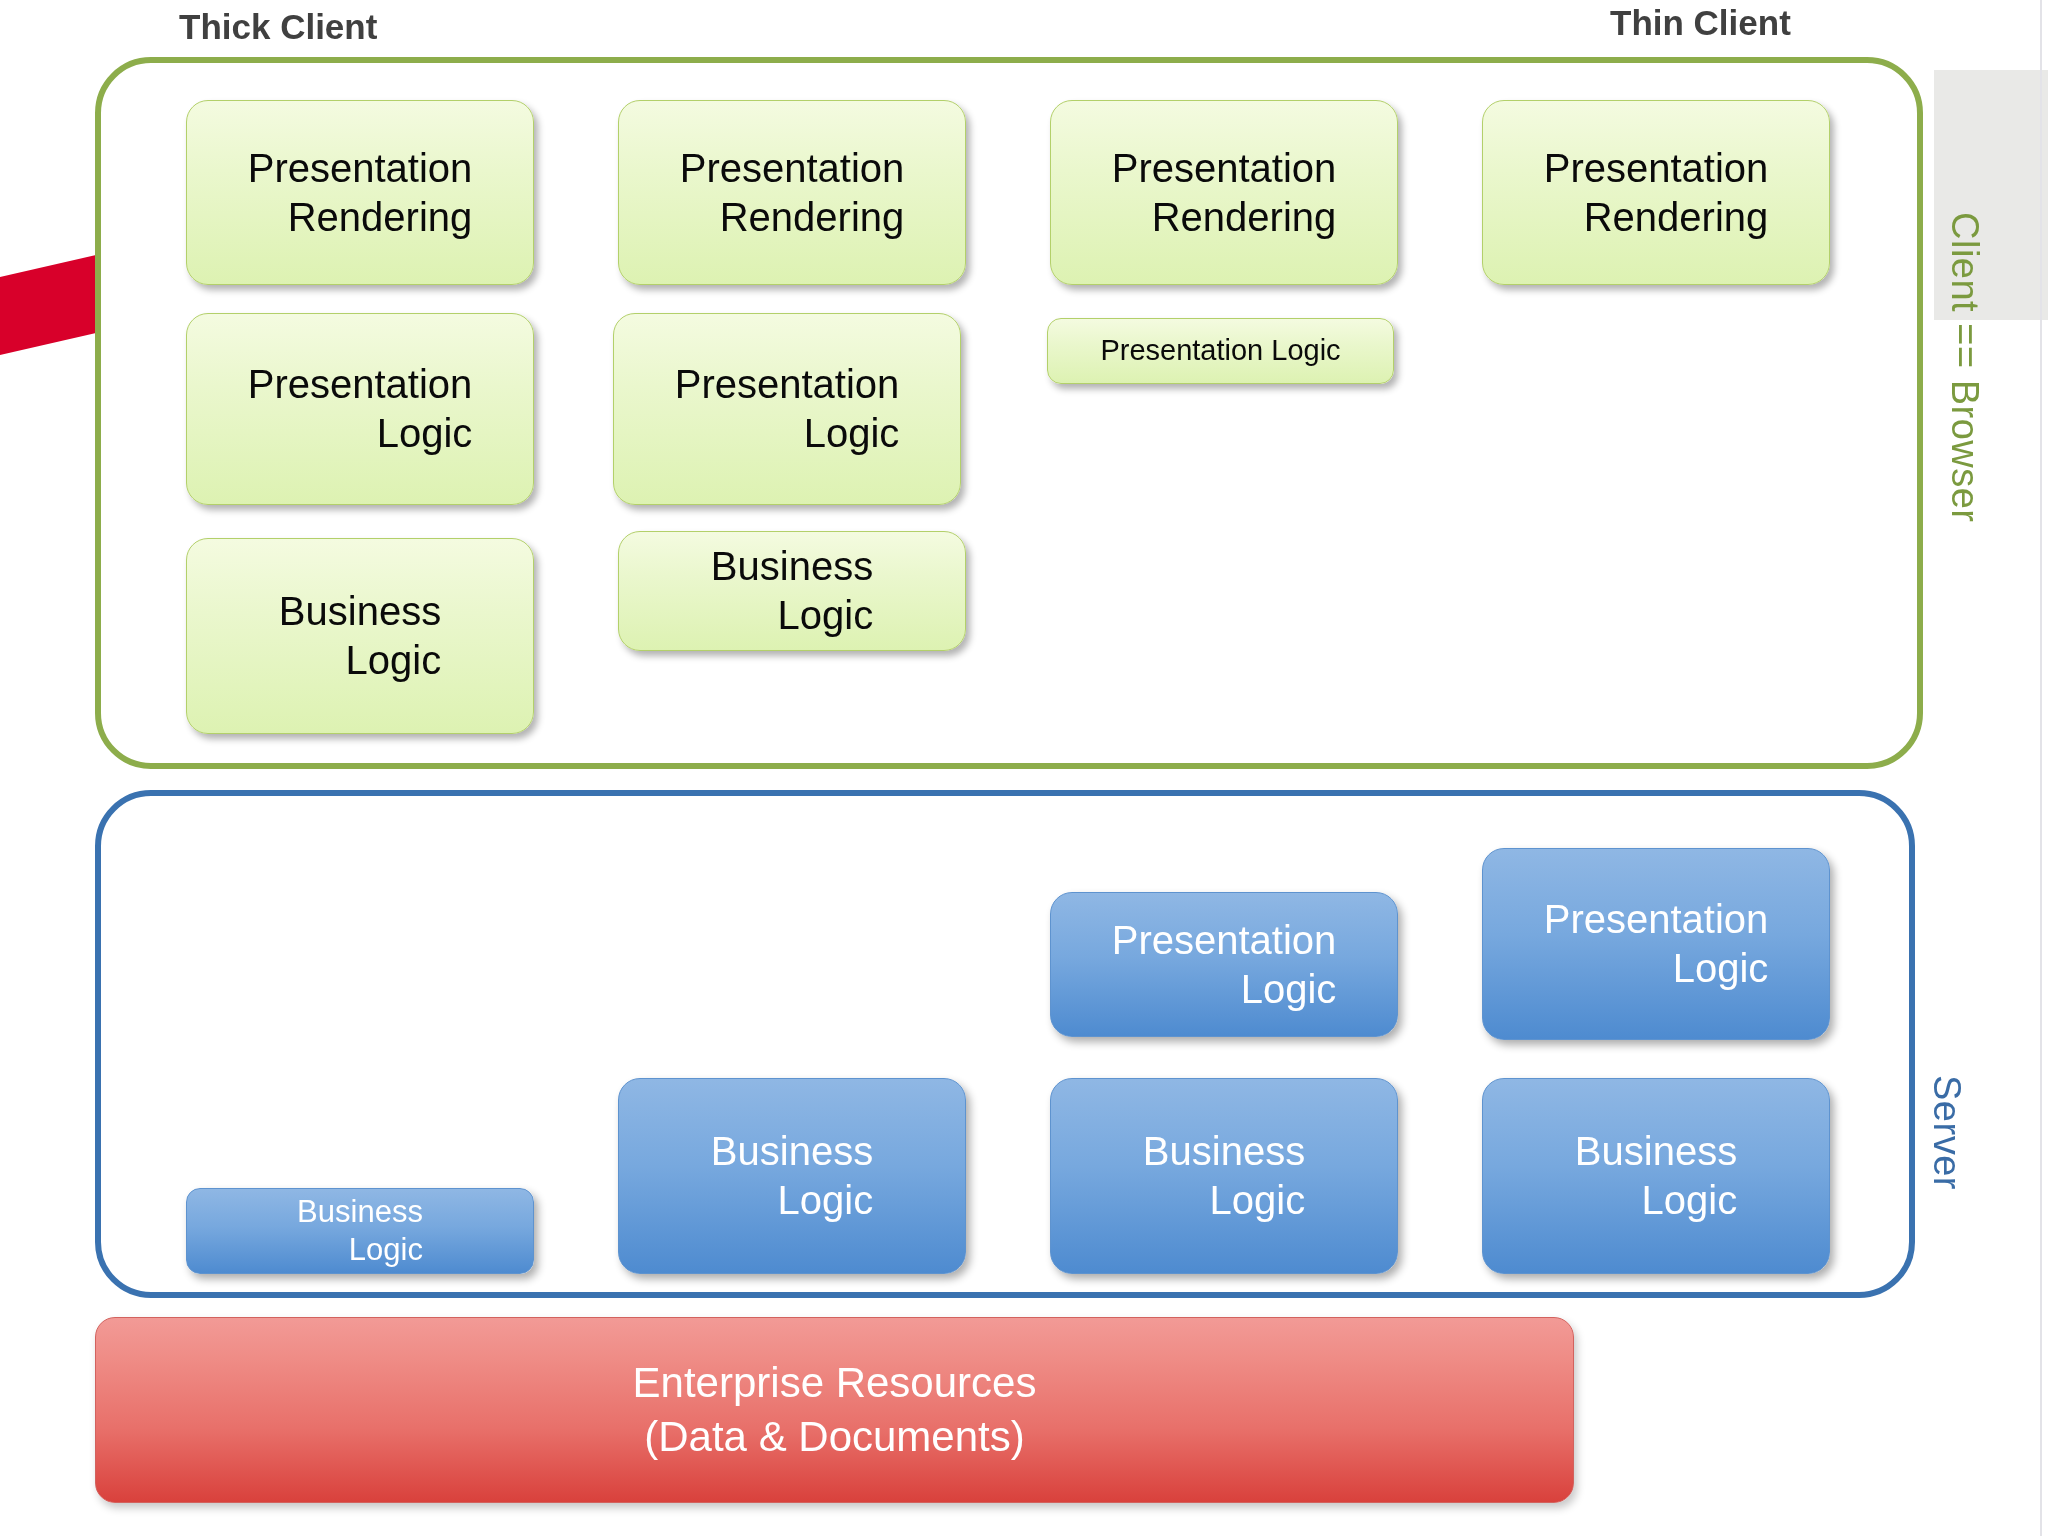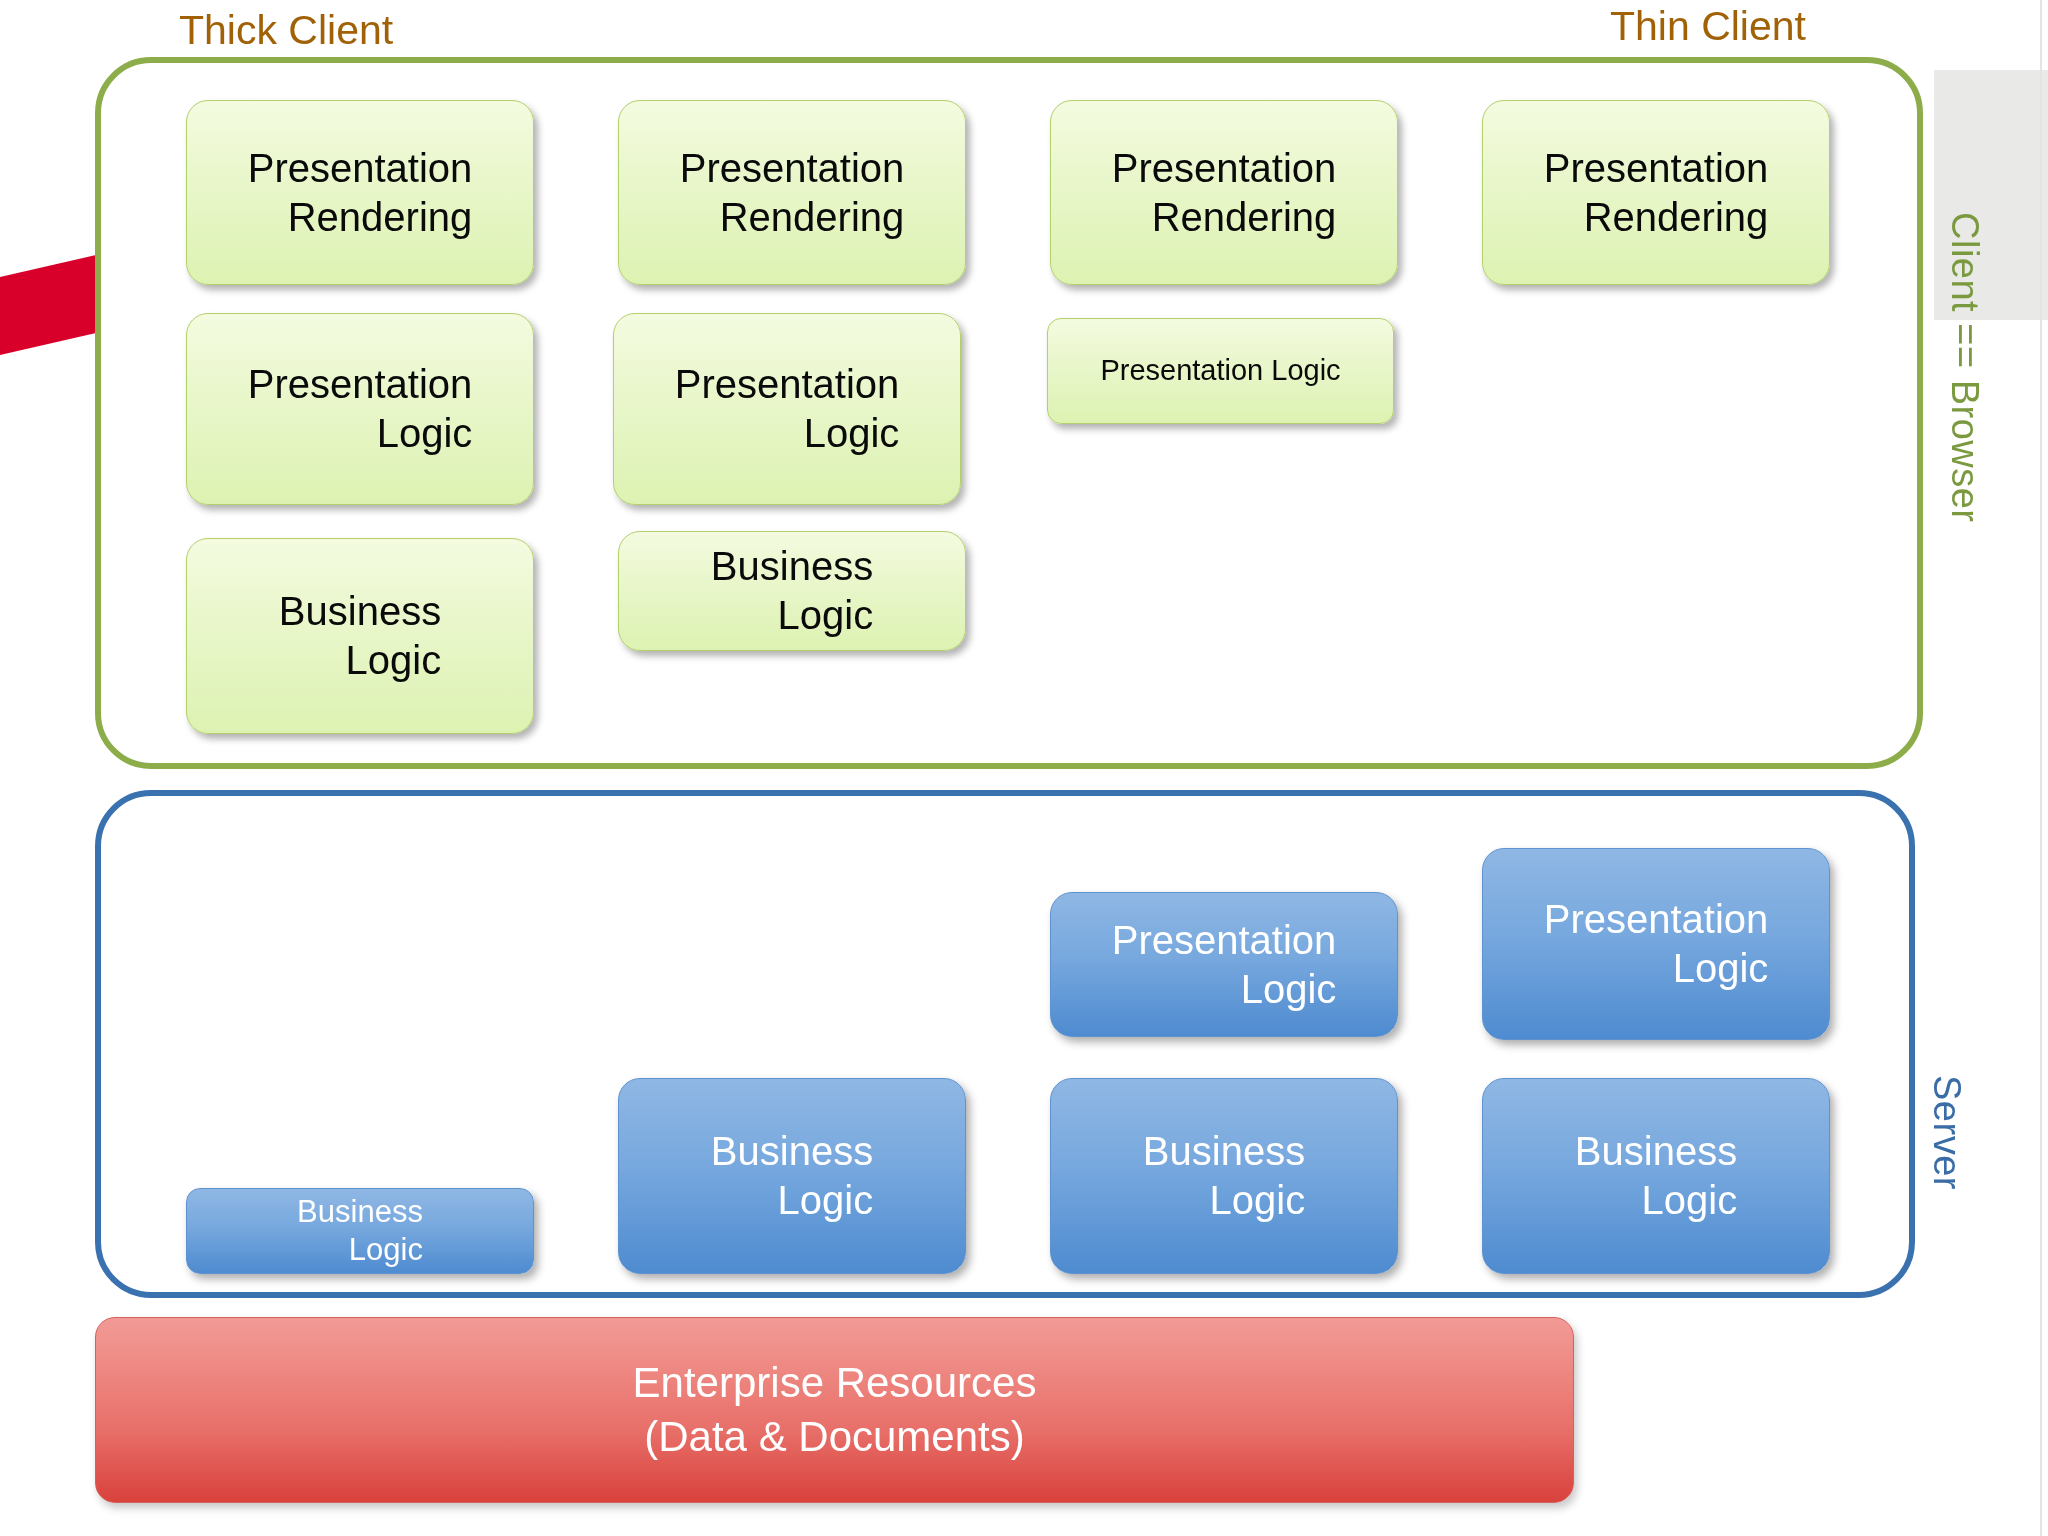--- a/index.html
+++ b/index.html
@@ -17,21 +17,21 @@
   .zone-client{border-color:#8dad4b;border-width:6px;}
   .zone-server{border-color:#3a72b0;border-width:6px;}
 
   
   .side-caption{position:absolute;transform-origin:0 0;white-space:nowrap;
     font-weight:400;letter-spacing:.5px;}
   .side-client{color:#7b9a3f;font-size:38px;}
   .side-server{color:#3a6ca6;font-size:38px;}
 
   
-  .top-caption{position:absolute;color:#a16207;font-size:41px;white-space:nowrap;}
+  .top-caption{position:absolute;color:#404040;font-size:35px;white-space:nowrap;font-weight:bold;}
 
   
   .node{position:absolute;box-sizing:border-box;display:flex;align-items:center;
         justify-content:center;text-align:right;border-radius:22px;
         line-height:1.22;}
   .node .lbl{display:block;padding:0 8px;}
 
   .node-green{
     background:linear-gradient(180deg,#f4fbe0 0%,#eaf7cd 38%,#ddf2b2 100%);
     border:1.5px solid #b3d06a;color:#0a0a0a;font-size:40px;
@@ -88,21 +88,21 @@
   <div class="node node-green" style="left:613px;top:313px;width:348px;height:192px;">
     <span class="lbl">Presentation<br>Logic</span>
   </div>
   <div class="node node-green" style="left:618px;top:531px;width:348px;height:120px;">
     <span class="lbl">Business<br>Logic</span>
   </div>
 
   <div class="node node-green" style="left:1050px;top:100px;width:348px;height:185px;">
     <span class="lbl">Presentation<br>Rendering</span>
   </div>
-  <div class="node node-green small" style="left:1047px;top:318px;width:347px;height:106px;border-radius:14px;">
+  <div class="node node-green small" style="left:1047px;top:318px;width:347px;height:66px;border-radius:14px;">
     <span class="lbl">Presentation Logic</span>
   </div>
 
   <div class="node node-green" style="left:1482px;top:100px;width:348px;height:185px;">
     <span class="lbl">Presentation<br>Rendering</span>
   </div>
 
   <div class="zone zone-server" style="left:95px;top:790px;width:1820px;height:508px;"></div>
 
   <div class="side-caption side-server" style="left:1968px;top:1075px;transform:rotate(90deg);">Server</div>

